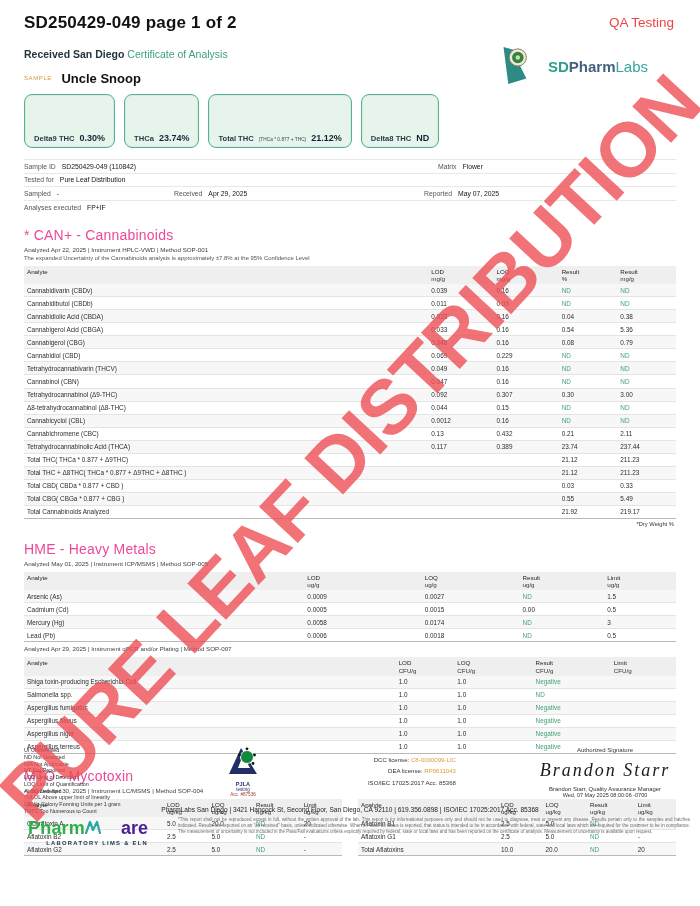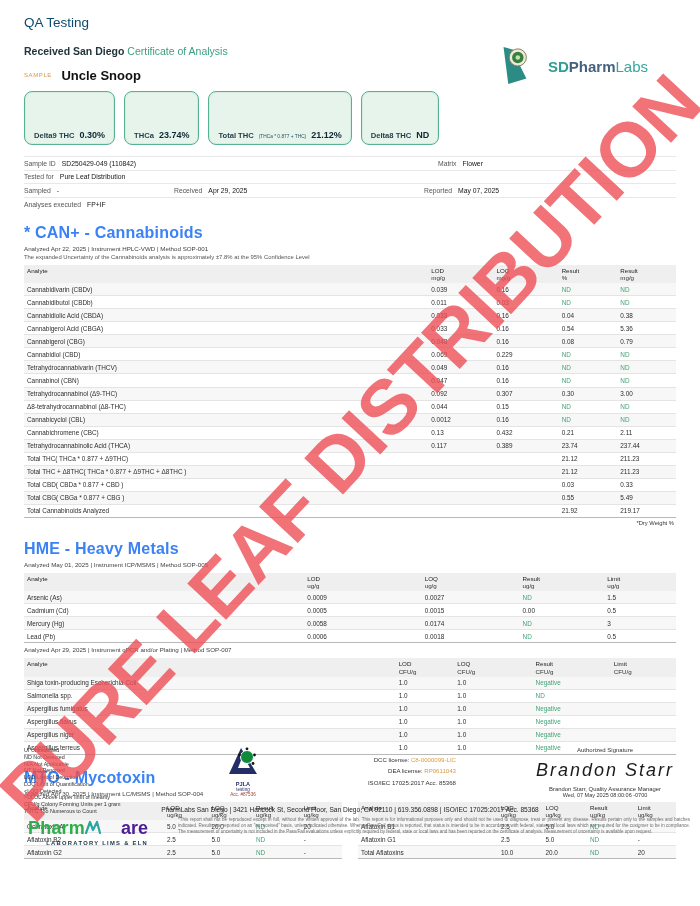--- a/index.html
+++ b/index.html
@@ -2,21 +2,21 @@
 <html><head>
 <meta charset="utf-8">
 <style>
   html,body{margin:0;padding:0;background:#fff;}
   body{font-family:"Liberation Sans",sans-serif;color:#222;}
   .page{position:relative;width:700px;height:906px;background:#fff;overflow:hidden;}
 
   
   .topbar{display:flex;justify-content:space-between;align-items:flex-start;padding:13px 26px 0 24px;}
   .doc-title{font-size:17px;font-weight:700;color:#121212;letter-spacing:.2px;}
-  .qa{font-size:13.5px;color:#0c4a6e;margin-top:2px;}
+  .qa{font-size:13.5px;color:#ef4444;margin-top:2px;}
 
   .labline{margin:15px 24px 0;font-size:10.5px;}
   .labname{font-weight:700;color:#22343c;}
   .cert{color:#3c9e82;}
 
   .logo{position:absolute;right:52px;top:46px;display:flex;align-items:center;gap:18px;z-index:2;justify-content:flex-end;}
   .logo-text{font-size:15px;line-height:1;}
   .lg-sd{color:#2f9e8f;font-weight:700;}
   .lg-pharm{color:#44627f;font-weight:700;}
   .lg-labs{color:#35a79f;font-weight:400;}
@@ -36,21 +36,21 @@
   .meta{margin:11px 24px 0;border-top:1px solid #e8e8e8;}
   .meta-row{display:flex;border-bottom:1px solid #e8e8e8;padding:2.8px 0;font-size:6.8px;color:#555;align-items:baseline;}
   .meta-label{color:#555;margin-right:6px;}
   .meta-value{color:#151515;}
   .c1{width:150px;}
   .c2{width:250px;}
   .push-matrix{margin-left:auto;width:238px;}
   .meta-row.noline{border-bottom:none;}
 
   
-  .sec-title{margin:14px 24px 0;font-size:16px;font-weight:700;color:#3b82f6;letter-spacing:.2px;}
+  .sec-title{margin:14px 24px 0;font-size:14px;font-weight:400;color:#ec4899;letter-spacing:.2px;}
   .sec-meta{margin:3px 24px 0;font-size:6.2px;color:#3f3f3f;}
   .sec-note{margin:1.5px 24px 0;font-size:5.9px;color:#555;}
 
   .tblwrap{margin:5px 24px 0;}
   table{width:100%;border-collapse:collapse;table-layout:fixed;}
   th{font-weight:400;text-align:left;background:#efefef;padding:2px 3px;font-size:6.2px;color:#222;line-height:1.15;vertical-align:top;}
   th .u{display:block;color:#333;}
   td{padding:2.5px 3px;font-size:6.4px;color:#2d2d2d;border-bottom:1px solid #e4e4e4;line-height:1.1;overflow:hidden;white-space:nowrap;}
   tbody tr:nth-child(odd){background:#f7f7f7;}
   tbody tr:last-child td{border-bottom:1px solid #b9b9b9;}
@@ -68,37 +68,38 @@
   
   .legend{position:absolute;left:24px;top:747px;font-size:5.4px;line-height:1.25;color:#333;z-index:3;}
   .pjla{position:absolute;left:212px;top:746px;width:62px;text-align:center;z-index:3;}
   .pjla-name{font-size:5.6px;font-weight:700;color:#26306b;margin-top:1px;}
   .pjla-sub{font-size:4.6px;color:#26306b;}
   .pjla-acc{font-size:4.6px;color:#a3402e;}
   .lic{position:absolute;left:330px;top:754px;width:126px;text-align:right;font-size:6.1px;line-height:1.85;color:#333;z-index:3;}
   .lic .val{color:#dd9a3e;}
   .sig{position:absolute;left:515px;top:747px;width:180px;text-align:center;z-index:3;}
   .sig-label{font-size:6px;color:#333;}
-  .sig-script{font-family:Liberation Sans, sans-serif;font-style:italic;font-size:18px;color:#1c1c1c;margin-top:7px;letter-spacing:2px;white-space:nowrap;}
+  .sig-script{font-family:Liberation Serif, serif;font-style:italic;font-size:18px;color:#1c1c1c;margin-top:7px;letter-spacing:2px;white-space:nowrap;}
   .sig-line1{font-size:5.9px;color:#333;margin-top:5px;}
   .sig-line2{font-size:5.5px;color:#333;}
   .address{position:absolute;left:0;right:0;top:806px;text-align:center;font-size:6.6px;color:#1d1d1d;z-index:3;}
   .disclaimer{position:absolute;left:178px;right:10px;top:817px;font-size:4.5px;line-height:1.35;color:#6d6d6d;text-align:justify;z-index:3;}
   .pharmware{position:absolute;left:28px;top:818px;z-index:3;}
   .pw-row{display:flex;align-items:baseline;}
   .pw-pharm{font-size:18px;font-weight:700;color:#2fae4c;letter-spacing:.2px;}
   .pw-ware{font-size:18px;font-weight:700;color:#4c1d95;margin-left:20px;}
   .pw-sub{font-size:5.8px;font-weight:700;letter-spacing:1.3px;color:#17323f;margin-top:1px;text-align:right;}
 </style>
 </head>
 <body>
 
 <div class="page">
 
   <div class="topbar">
+    <div class="doc-title">SD250429-049 page 1 of 2</div>
     <div class="qa">QA Testing</div>
   </div>
 
   <div class="labline">
     <span class="labname">Received San Diego</span>
     <span class="cert">Certificate of Analysis</span>
   </div>
 
   <div class="logo">
     <svg width="32" height="40" viewBox="0 0 32 42">

